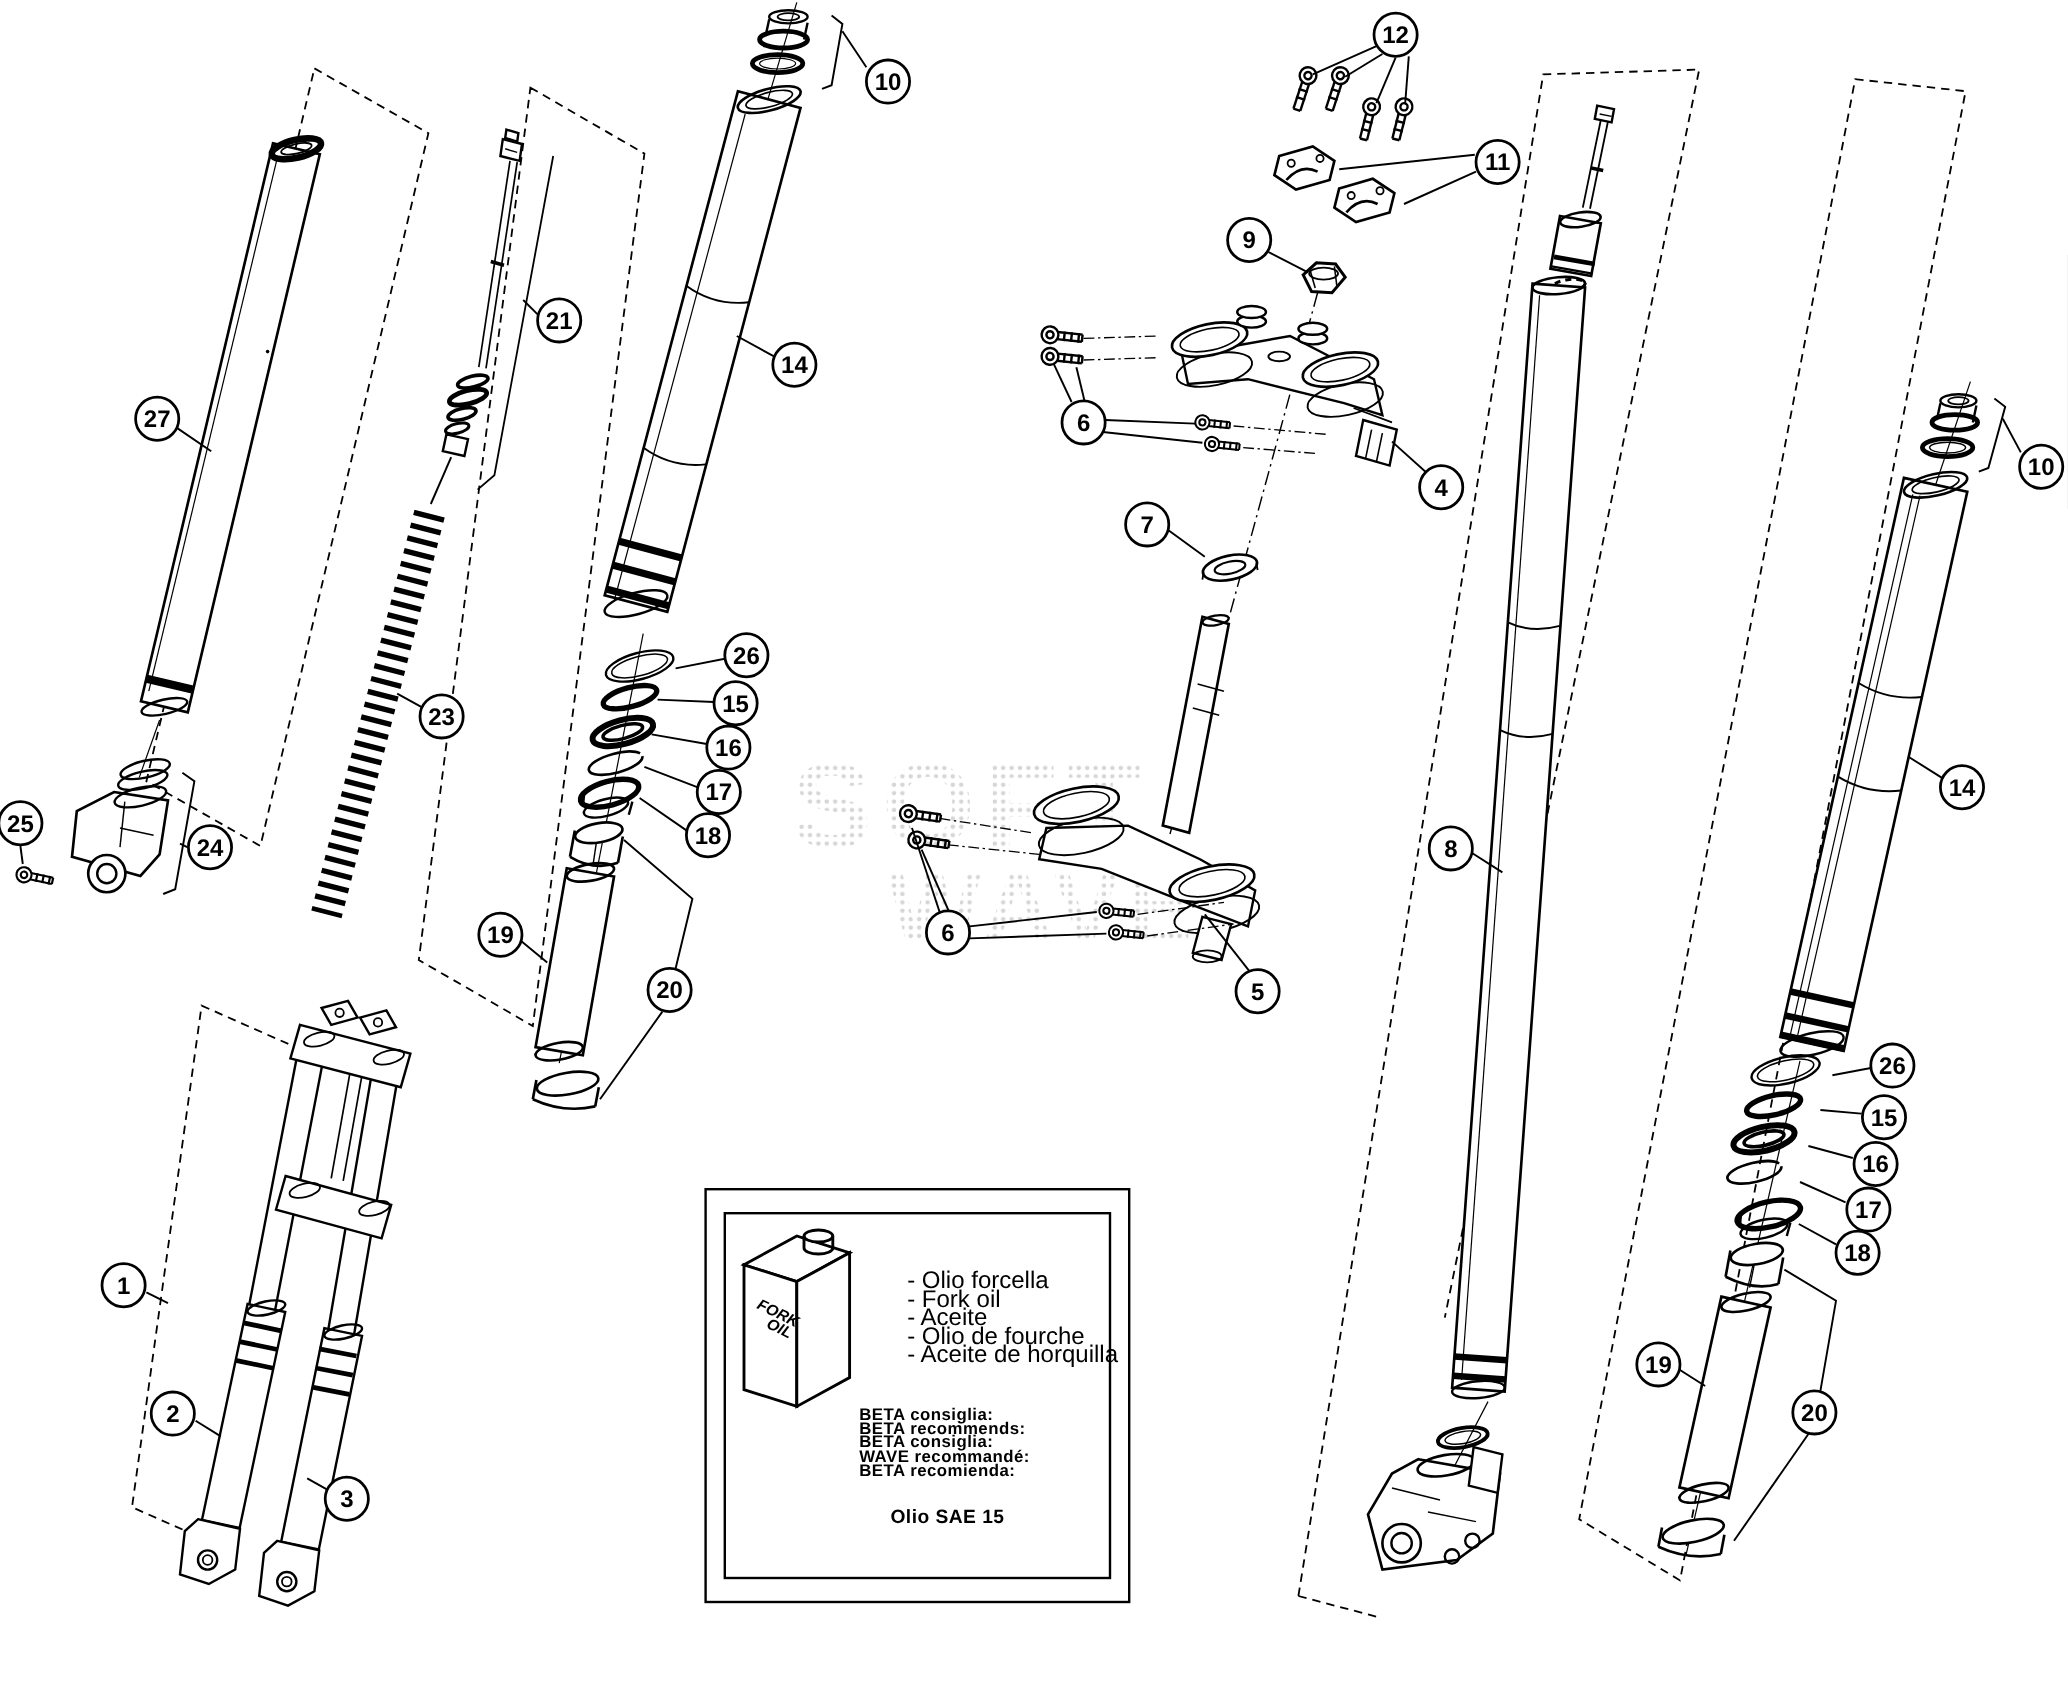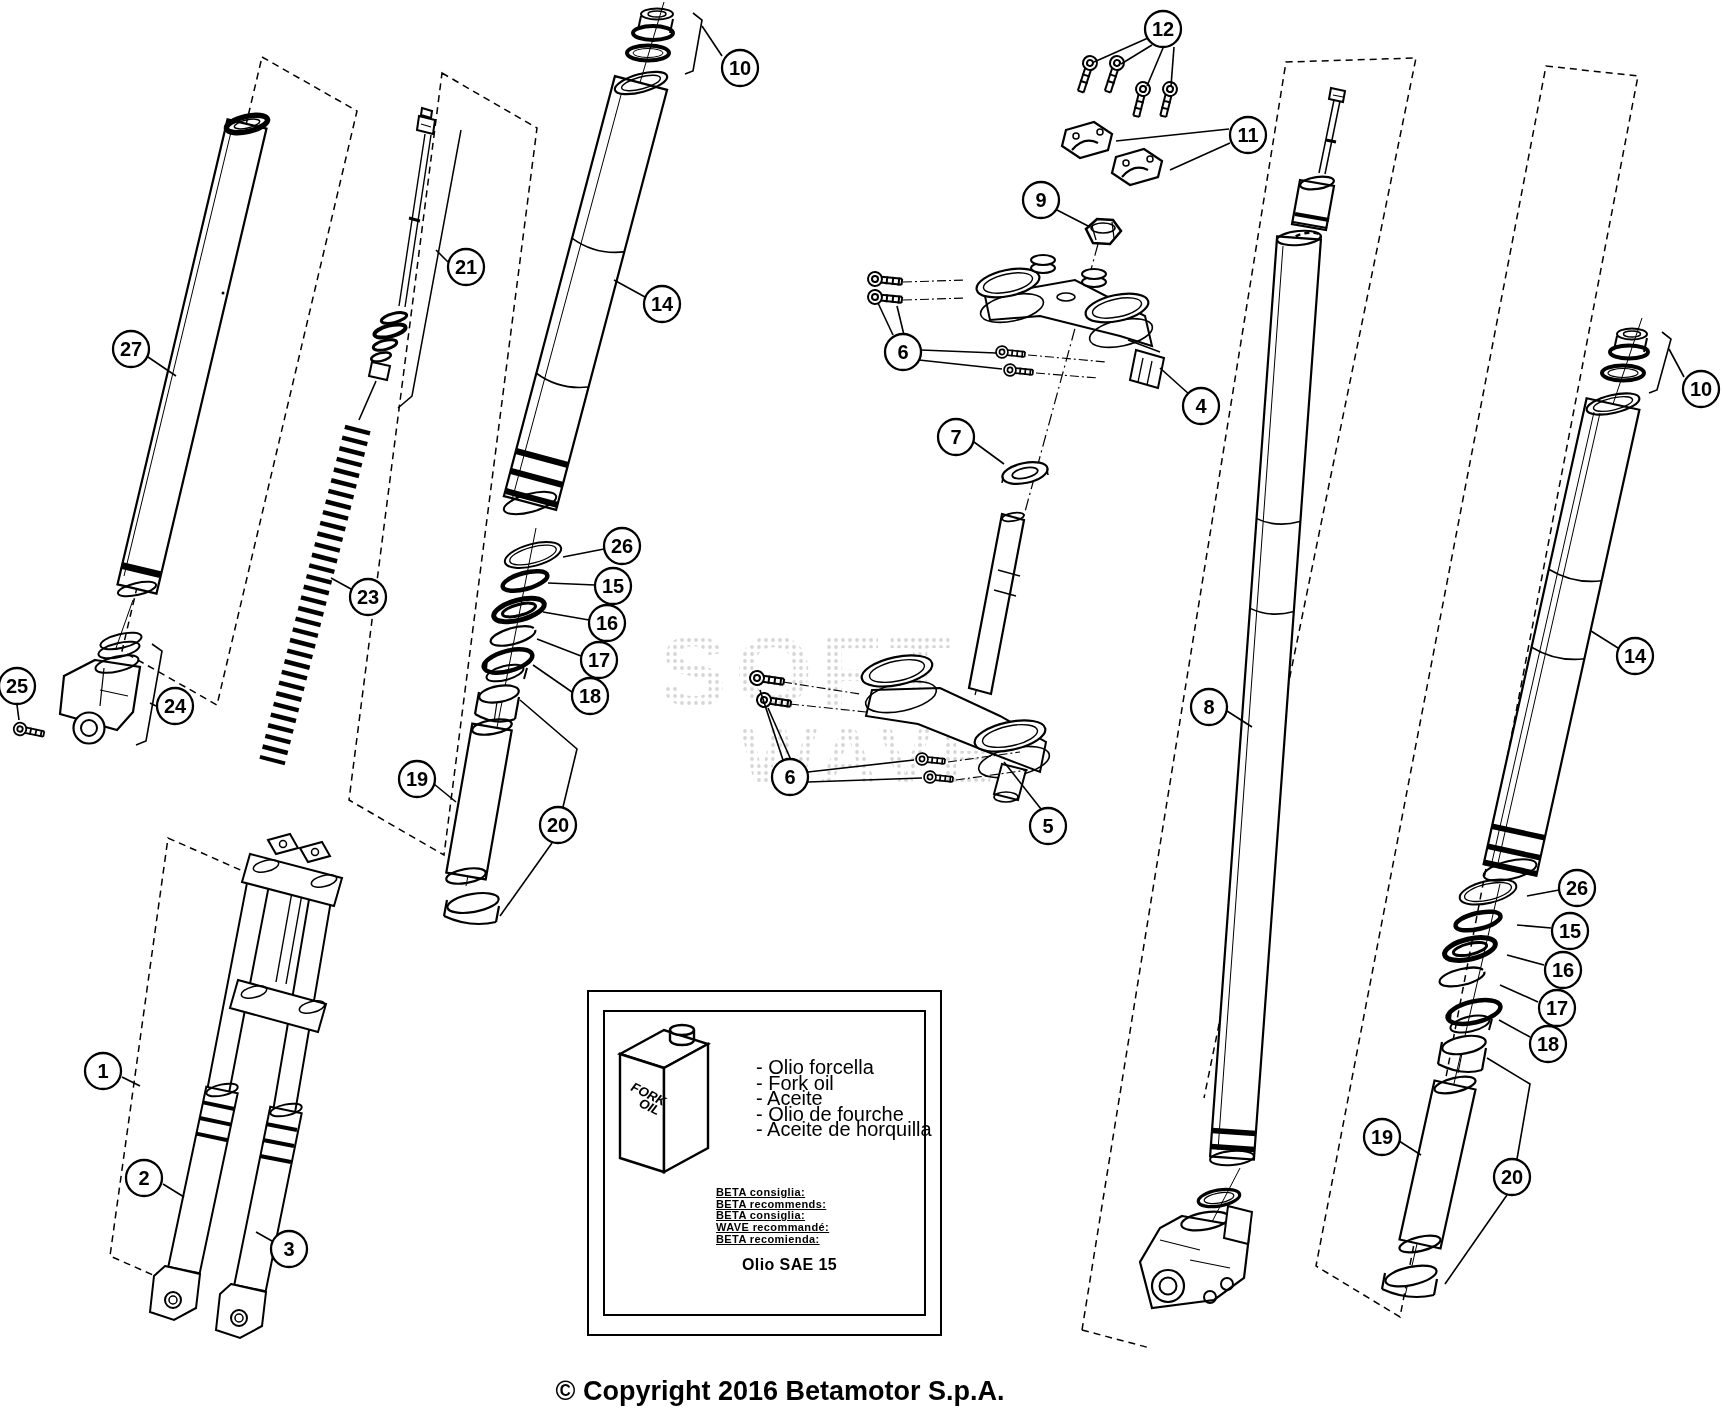--- a/index.html
+++ b/index.html
@@ -7,22 +7,22 @@
          font-family:"Liberation Sans",sans-serif;color:#000;}
   .stage svg text{font-family:"Liberation Sans",sans-serif;}
   .diagram-svg{position:absolute;left:0;top:0;}
   
   .infobox-outer{position:absolute;left:587px;top:990px;width:351px;height:342px;
                  border:2.5px solid #000;background:#fff;}
   .infobox-inner{position:absolute;left:14px;top:18px;width:319px;height:302px;border:2px solid #000;}
   .can-svg{position:absolute;left:11px;top:2px;}
   .oil-names{position:absolute;left:123px;top:48px;width:190px;font-size:20px;line-height:15.5px;
              font-weight:normal;white-space:nowrap;margin-left:28px;}
-  .beta-lines{position:absolute;left:111px;top:175px;width:190px;font-size:11px;font-weight:bold;
-              line-height:11.7px;letter-spacing:.4px;white-space:nowrap;text-decoration:underline;}
+  .beta-lines{position:absolute;left:111px;top:161px;width:190px;font-size:14px;font-weight:bold;
+              line-height:11.7px;letter-spacing:.4px;white-space:nowrap;}
   .oil-spec{position:absolute;left:109px;top:244px;font-size:16px;font-weight:bold;letter-spacing:.4px;margin-left:28px;}
   .copyright{position:absolute;left:540px;top:1376px;width:480px;text-align:center;
              font-size:27px;font-weight:bold;}
 </style>
 </head>
 <body>
 
 <div class="stage">
 
 <svg class="diagram-svg" width="1723" height="1410" viewBox="0 0 1723 1410">
@@ -626,15 +626,14 @@
       <div>BETA consiglia:</div>
       <div>BETA recommends:</div>
       <div>BETA consiglia:</div>
       <div>WAVE recommandé:</div>
       <div>BETA recomienda:</div>
     </div>
     <div class="oil-spec">Olio SAE 15</div>
   </div>
 </div>
 
-<div class="copyright">© Copyright 2016 Betamotor S.p.A.</div>
 
 </div>
 
 </body></html>

